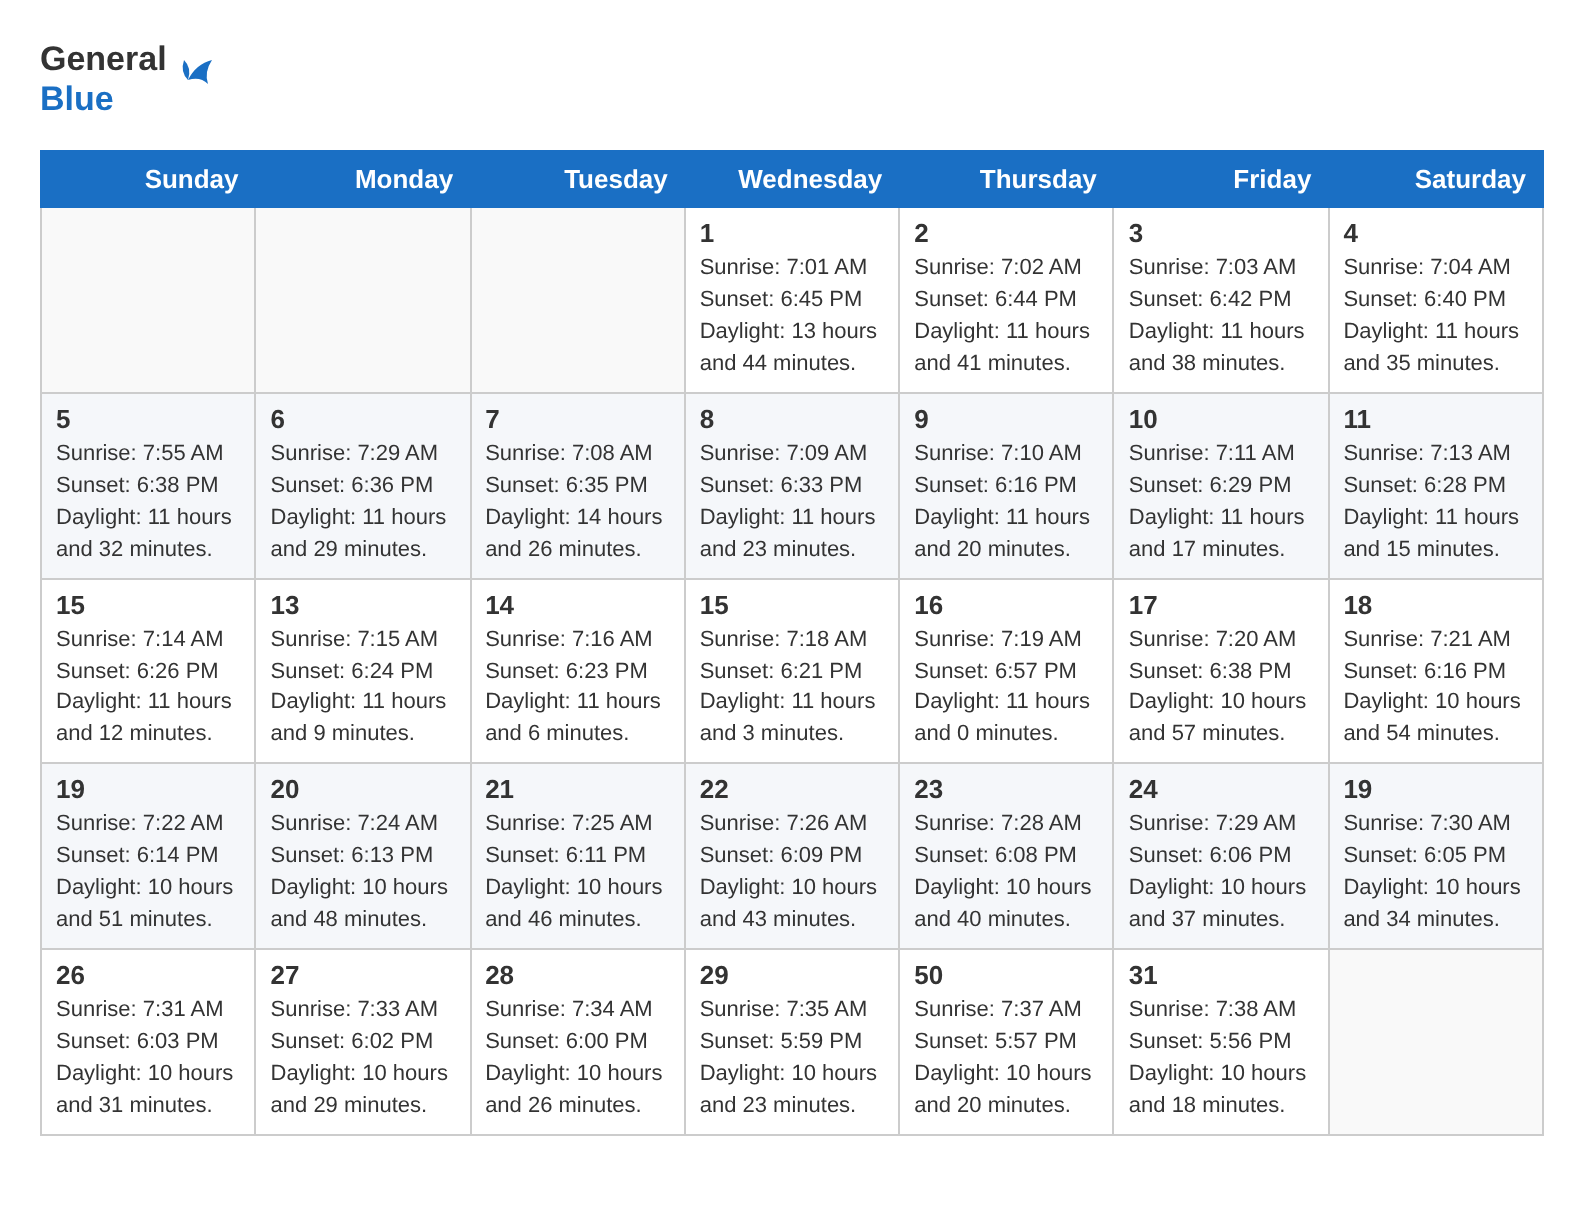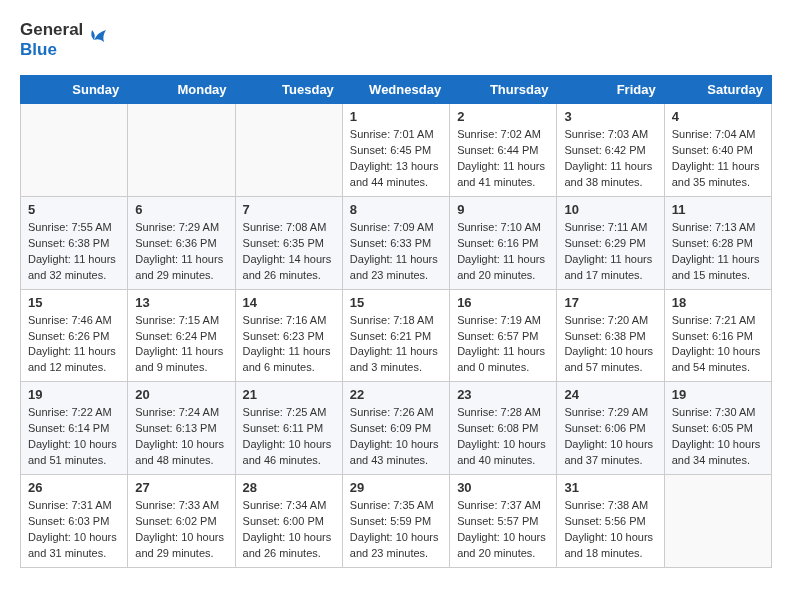--- a/index.html
+++ b/index.html
@@ -204,21 +204,21 @@
             <div>Sunrise: 7:13 AM</div>
             <div>Sunset: 6:28 PM</div>
             <div>Daylight: 11 hours and 15 minutes.</div>
           </div>
         </td>
       </tr>
       <tr>
         <td>
           <span class="day-number">15</span>
           <div class="day-info">
-            <div>Sunrise: 7:46 AM</div>
+            <div>Sunrise: 7:14 AM</div>
             <div>Sunset: 6:26 PM</div>
             <div>Daylight: 11 hours and 12 minutes.</div>
           </div>
         </td>
         <td>
           <span class="day-number">13</span>
           <div class="day-info">
             <div>Sunrise: 7:15 AM</div>
             <div>Sunset: 6:24 PM</div>
             <div>Daylight: 11 hours and 9 minutes.</div>
@@ -350,21 +350,21 @@
         </td>
         <td>
           <span class="day-number">29</span>
           <div class="day-info">
             <div>Sunrise: 7:35 AM</div>
             <div>Sunset: 5:59 PM</div>
             <div>Daylight: 10 hours and 23 minutes.</div>
           </div>
         </td>
         <td>
-          <span class="day-number">30</span>
+          <span class="day-number">50</span>
           <div class="day-info">
             <div>Sunrise: 7:37 AM</div>
             <div>Sunset: 5:57 PM</div>
             <div>Daylight: 10 hours and 20 minutes.</div>
           </div>
         </td>
         <td>
           <span class="day-number">31</span>
           <div class="day-info">
             <div>Sunrise: 7:38 AM</div>

